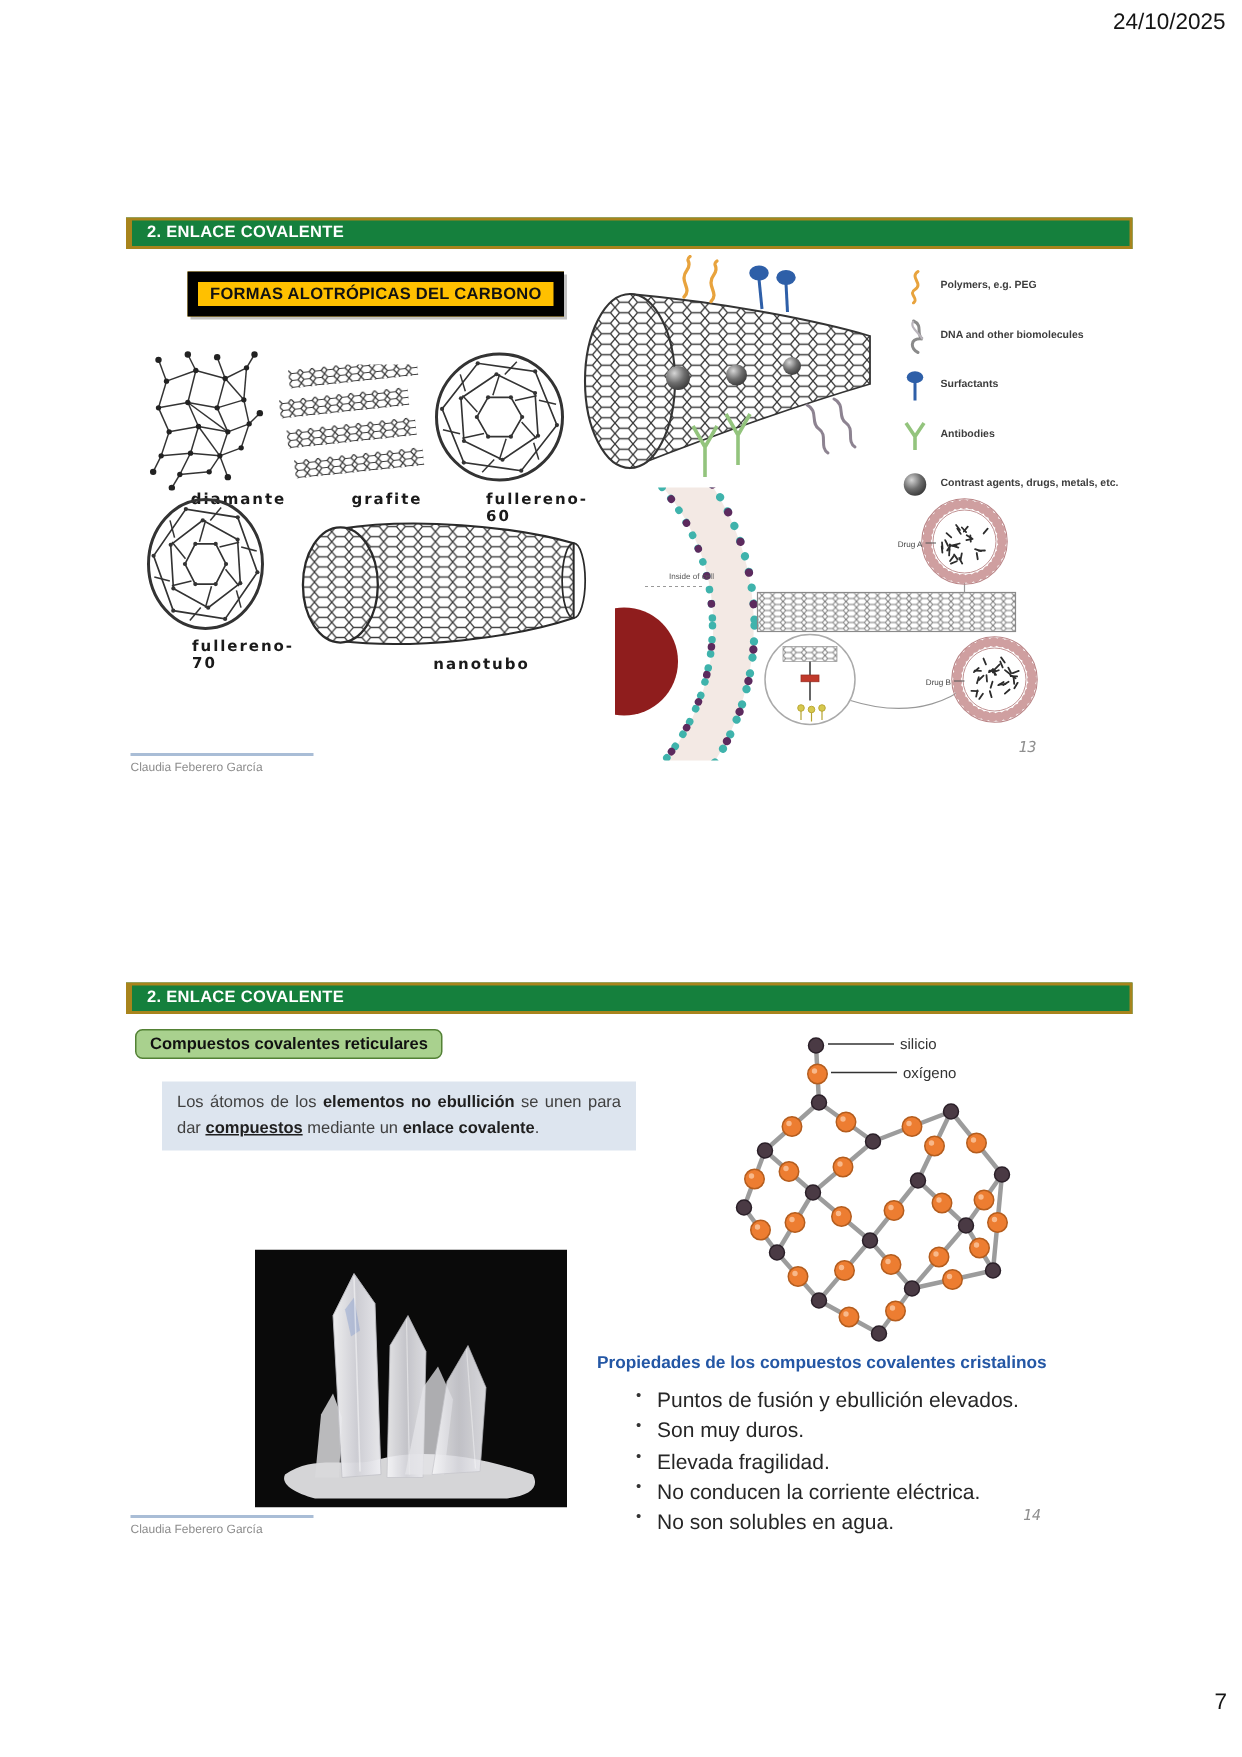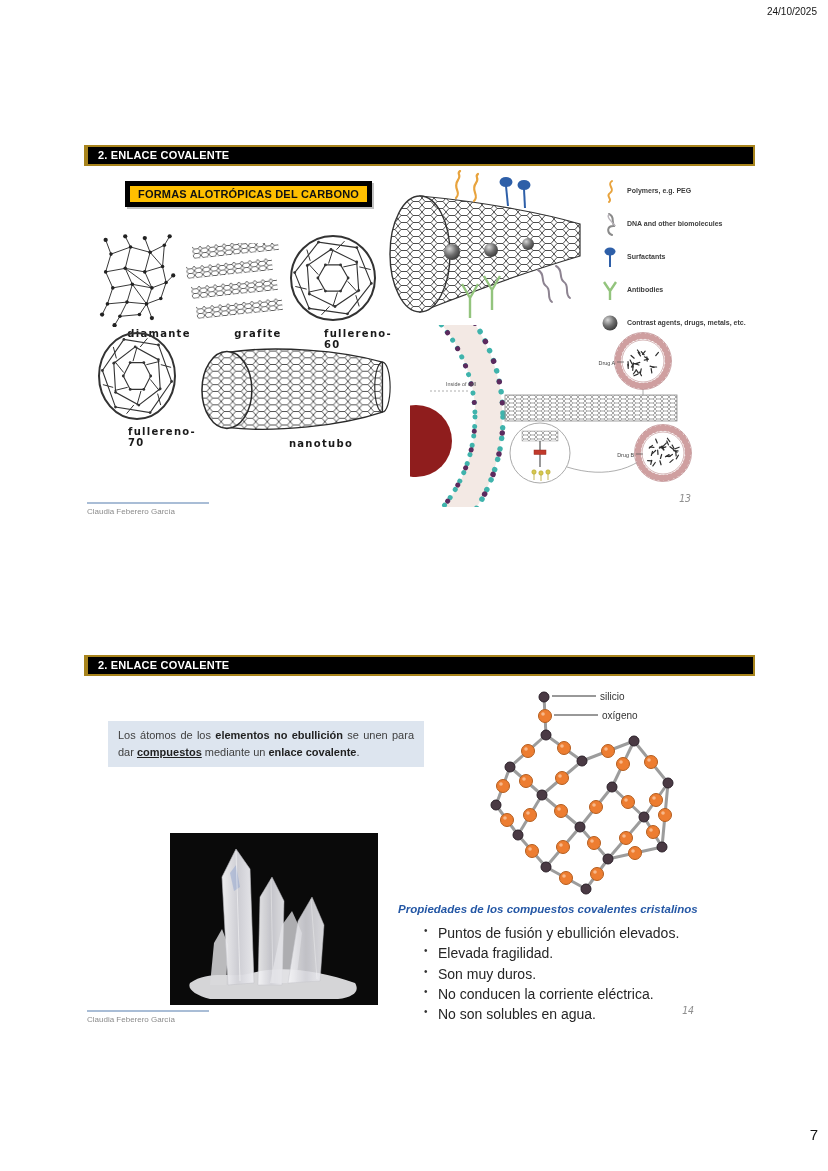--- a/index.html
+++ b/index.html
@@ -1,34 +1,34 @@
 <!DOCTYPE html>
 <html><head>
 <meta charset="utf-8">
 <style>
   html,body{margin:0;padding:0;}
   body{
     width:828px;height:1171px;position:relative;background:#ffffff;
     font-family:"Liberation Sans", sans-serif;color:#222;overflow:hidden;
   }
-  .date{position:absolute;top:6px;right:11px;font-size:10px;color:#151515;}
+  .date{position:absolute;top:6px;right:11px;font-size:15px;color:#151515;}
   .pagenum{position:absolute;top:1126px;right:10px;font-size:15px;color:#151515;}
 
   .slide{position:absolute;left:84px;width:690px;height:380px;}
   #slide1{top:145px;}
   #slide2{top:655px;}
 
   .titlebar{
     position:absolute;left:0;top:0;width:655px;height:17px;
-    background:#000000;border:2px solid #a8841c;border-left-width:4px;
+    background:#15803d;border:2px solid #a8841c;border-left-width:4px;
     color:#fff;font-weight:bold;font-size:11px;line-height:17px;padding-left:10px;
     letter-spacing:.2px;
   }
   .formas-box{
-    position:absolute;left:41px;top:36px;background:#FFC000;border:5px solid #000000;
+    position:absolute;left:41px;top:36px;background:#FFC000;border:7px solid #000000;
     box-shadow:2px 2px 0 rgba(120,120,120,.45);
     font-weight:bold;font-size:11px;color:#111;padding:2px 8px;letter-spacing:.2px;
   }
   .fig{position:absolute;display:flex;flex-direction:column;align-items:center;}
   .fig-caption{font-weight:bold;font-size:10px;letter-spacing:1.3px;color:#1a1a1a;margin-top:1px;
     font-family:"DejaVu Sans", sans-serif;margin-left:48px;}
 
   .legend{position:absolute;left:516px;top:34px;width:172px;display:flex;flex-direction:column;gap:10px;}
   .legend-item{display:flex;align-items:center;gap:7px;height:23px;}
   .legend-item svg{flex:0 0 20px;}
@@ -54,21 +54,21 @@
   }
   .blue-box b{color:#1f1f1f;}
   .blue-box .ub{font-weight:bold;text-decoration:underline;color:#1f1f1f;margin-top:11px;}
   .para{
     position:absolute;left:4px;top:121px;width:354px;font-size:11px;line-height:1.5;
     color:#3a3a3a;text-align:justify;
   }
   .para b{color:#1c1c1c;}
   .props-title{
     position:absolute;left:314px;top:248px;width:330px;
-    color:#2457A5;font-weight:bold;font-style:italic;font-size:11.5px;
+    color:#2457A5;font-weight:bold;font-size:11.5px;
   }
   .props-list{
     position:absolute;left:340px;top:268px;width:300px;margin:0;padding:0;list-style:none;
     font-size:14px;color:#262626;line-height:1.45;
   }
   .props-list li{position:relative;padding-left:14px;}
   .props-list li::before{content:"•";position:absolute;left:0;color:#333;font-size:10px;top:1px;}
 
   svg text{font-family:"Liberation Sans", sans-serif;}
 </style>
@@ -456,20 +456,21 @@
   <div class="footer">
     <div class="footer-line"></div>
     <div class="footer-name">Claudia Feberero García</div>
   </div>
 </div>
 
 <div class="slide" id="slide2">
   <div class="titlebar">
     <span>2. ENLACE COVALENTE</span>
   </div>
+  <div class="green-box">Compuestos covalentes reticulares</div>
 
   <div class="blue-box"><span>Los átomos de los </span><b>elementos no ebullición</b><span> se unen para dar </span><span class="ub">compuestos</span><span> mediante un </span><b>enlace covalente</b><span>.</span></div>
 
 
   <svg style="position:absolute;left:86px;top:178px" width="208" height="172" viewBox="0 0 208 172">
     <rect width="208" height="172" fill="#0a0a0a"></rect>
     <path d="M20,150 C40,136 62,146 82,140 C112,132 150,138 185,150 C190,158 184,164 168,166 L40,166 C25,162 17,156 20,150 Z" fill="#e0e0e3" opacity="0.95"></path>
     <polygon points="40,152 44,110 52,96 58,112 56,152" fill="#d9d9dc" opacity="0.85"></polygon>
     <polygon points="58,152 52,44 66,16 80,36 84,150" fill="url(#crys)" stroke="#c4c4ca" stroke-width="0.6" opacity="0.97"></polygon>
     <polygon points="60,40 66,32 70,54 64,58" fill="#8fa3cf" opacity="0.5"></polygon>
@@ -574,22 +575,22 @@
       </g>
     <line x1="68" y1="13" x2="112" y2="13" stroke="#333" stroke-width="1"></line>
     <line x1="70" y1="32" x2="114" y2="32" stroke="#333" stroke-width="1"></line>
     <text x="116" y="16.5" font-size="10" fill="#333">silicio</text>
     <text x="118" y="35.5" font-size="10" fill="#333">oxígeno</text>
   </svg>
 
   <div class="props-title">Propiedades de los compuestos covalentes cristalinos</div>
   <ul class="props-list">
     <li>Puntos de fusión y ebullición elevados.</li>
+    <li>Son muy duros.</li>
     <li>Elevada fragilidad.</li>
-    <li>Son muy duros.</li>
     <li>No conducen la corriente eléctrica.</li>
     <li>No son solubles en agua.</li>
   </ul>
 
   <div class="slide-num">14</div>
   <div class="footer">
     <div class="footer-line"></div>
     <div class="footer-name">Claudia Feberero García</div>
   </div>
 </div>

